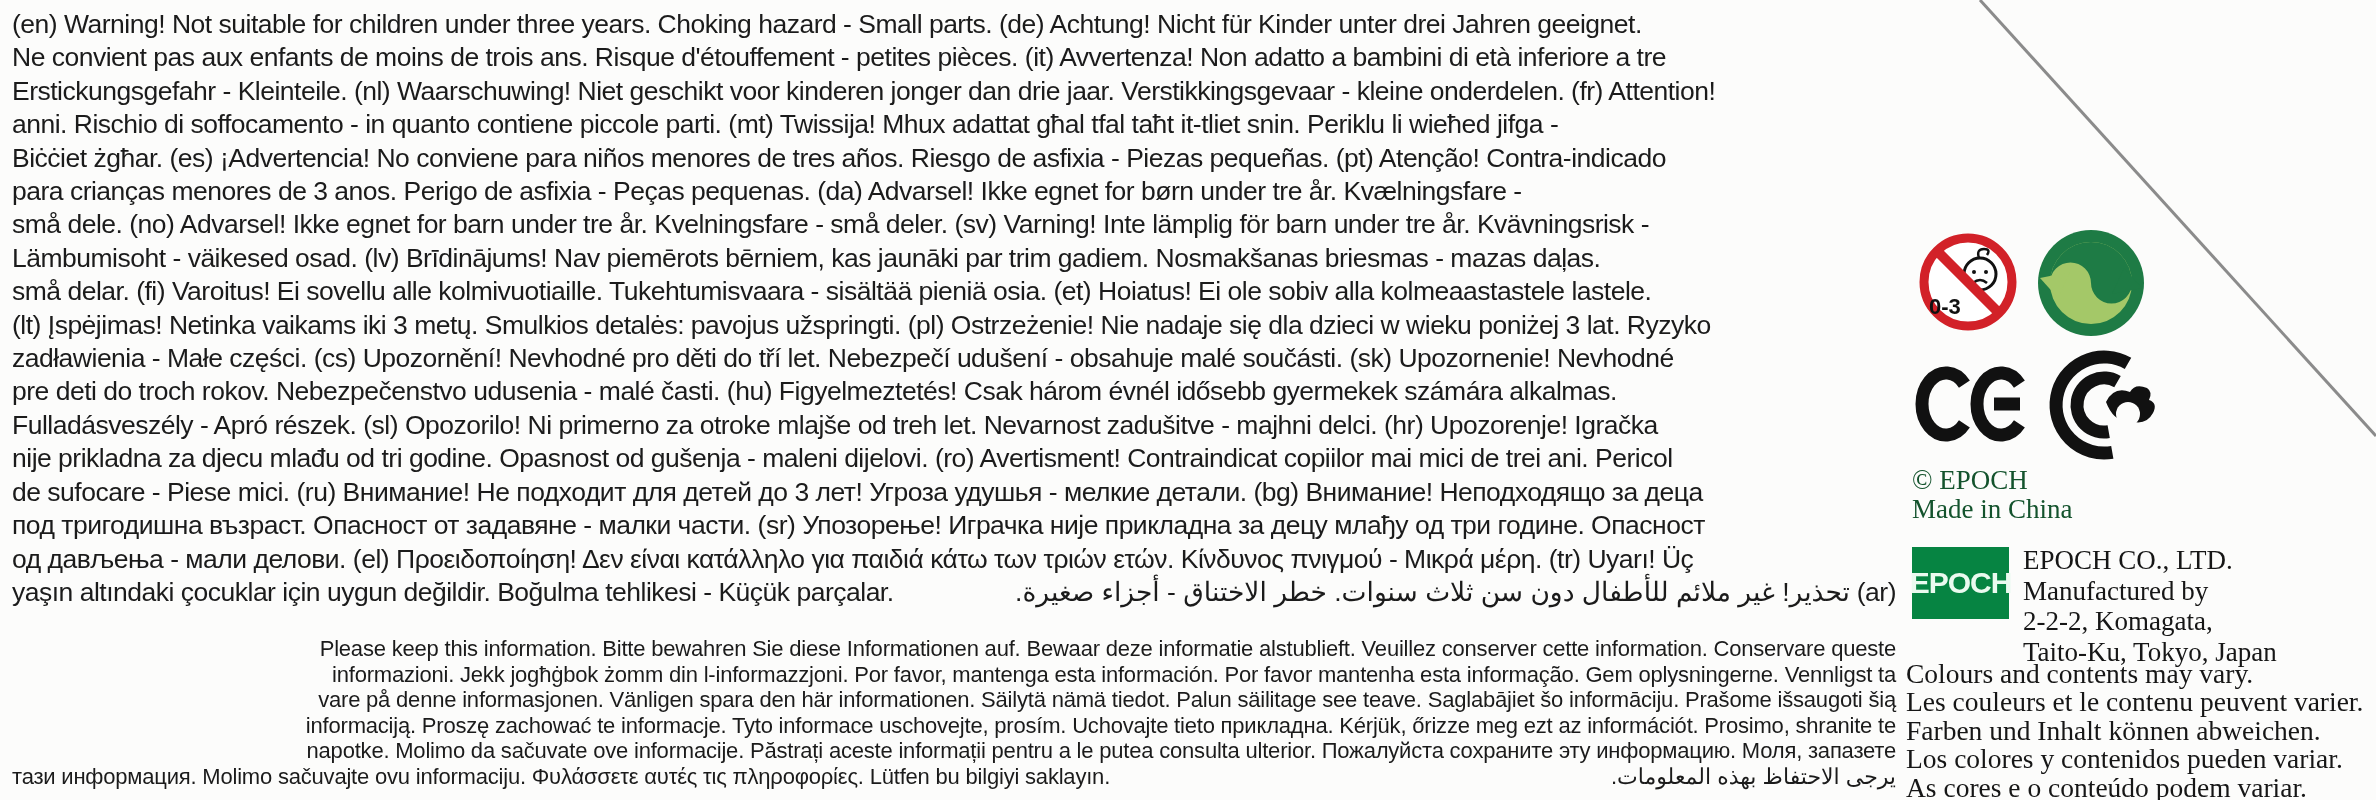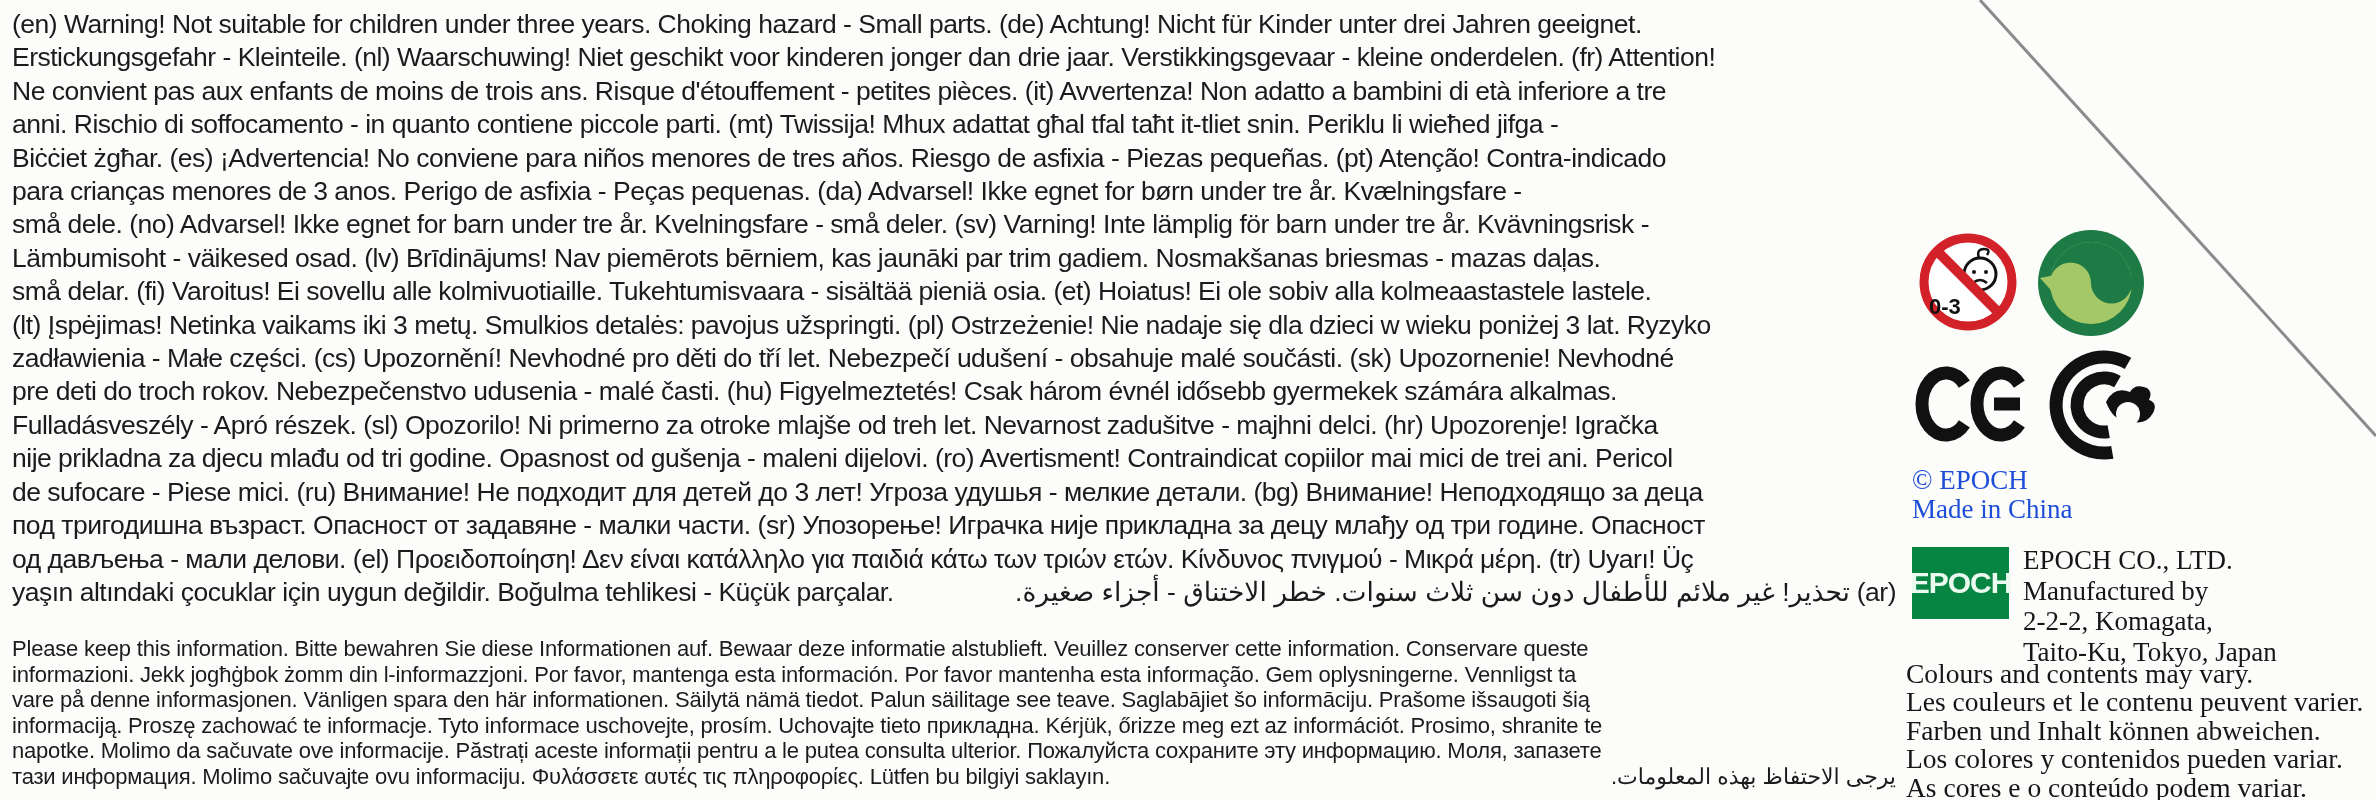--- a/index.html
+++ b/index.html
@@ -18,30 +18,31 @@
     white-space:nowrap;
   }
   .warning-block b,.keep-block b{font-weight:normal;}
   .t-line{white-space:nowrap;}
   .t-line.split{display:flex;justify-content:space-between;}
   
   .keep-block{
     position:absolute;left:12px;top:636px;width:1884px;
     font-size:22px;line-height:25.6px;letter-spacing:-0.2px;
     white-space:nowrap;
+    text-align:right;
   }
   
   .edge-line{position:absolute;left:1900px;top:0;}
   .age-icon{position:absolute;left:1916px;top:230px;}
   .green-dot-icon{position:absolute;left:2036px;top:228px;}
   .ce-icon{position:absolute;left:1912px;top:356px;}
   .cert-icon{position:absolute;left:2044px;top:348px;}
   .copyright-block{
     position:absolute;left:1912px;top:466px;
-    font-family:"Liberation Serif",serif;font-size:27px;line-height:29px;color:#1d4ed8;
+    font-family:"Liberation Serif",serif;font-size:27px;line-height:29px;color:#14532d;
   }
   .epoch-logo{
     position:absolute;left:1912px;top:547px;width:97px;height:72px;
     display:flex;align-items:center;justify-content:center;
     color:#eafaef;font-weight:bold;font-size:30px;letter-spacing:-1px;
     font-family:"Liberation Sans",sans-serif;
   }
   .mfr-block{
     position:absolute;left:2023px;top:545px;
     font-family:"Liberation Serif",serif;font-size:27px;line-height:30.5px;color:#161616;
@@ -53,22 +54,22 @@
   }
   .serif-line{white-space:nowrap;}
 </style>
 </head>
 <body>
 
 <div class="label">
 
   <div class="warning-block">
       <div class="t-line"><span><b>(en)</b> Warning! Not suitable for children under three years. Choking hazard - Small parts. <b>(de)</b> Achtung! Nicht für Kinder unter drei Jahren geeignet.</span></div>
+      <div class="t-line"><span>Ne convient pas aux enfants de moins de trois ans. Risque d'étouffement - petites pièces. <b>(it)</b> Avvertenza! Non adatto a bambini di età inferiore a tre</span></div>
       <div class="t-line"><span>Erstickungsgefahr - Kleinteile. <b>(nl)</b> Waarschuwing! Niet geschikt voor kinderen jonger dan drie jaar. Verstikkingsgevaar - kleine onderdelen. <b>(fr)</b> Attention!</span></div>
-      <div class="t-line"><span>Ne convient pas aux enfants de moins de trois ans. Risque d'étouffement - petites pièces. <b>(it)</b> Avvertenza! Non adatto a bambini di età inferiore a tre</span></div>
       <div class="t-line"><span>anni. Rischio di soffocamento - in quanto contiene piccole parti. <b>(mt)</b> Twissija! Mhux adattat għal tfal taħt it-tliet snin. Periklu li wieħed jifga -</span></div>
       <div class="t-line"><span>Biċċiet żgħar. <b>(es)</b> ¡Advertencia! No conviene para niños menores de tres años. Riesgo de asfixia - Piezas pequeñas. <b>(pt)</b> Atenção! Contra-indicado</span></div>
       <div class="t-line"><span>para crianças menores de 3 anos. Perigo de asfixia - Peças pequenas. <b>(da)</b> Advarsel! Ikke egnet for børn under tre år. Kvælningsfare -</span></div>
       <div class="t-line"><span>små dele. <b>(no)</b> Advarsel! Ikke egnet for barn under tre år. Kvelningsfare - små deler. <b>(sv)</b> Varning! Inte lämplig för barn under tre år. Kvävningsrisk -</span></div>
       <div class="t-line"><span>Lämbumisoht - väikesed osad. <b>(lv)</b> Brīdinājums! Nav piemērots bērniem, kas jaunāki par trim gadiem. Nosmakšanas briesmas - mazas daļas.</span></div>
       <div class="t-line"><span>små delar. <b>(fi)</b> Varoitus! Ei sovellu alle kolmivuotiaille. Tukehtumisvaara - sisältää pieniä osia. <b>(et)</b> Hoiatus! Ei ole sobiv alla kolmeaastastele lastele.</span></div>
       <div class="t-line"><span><b>(lt)</b> Įspėjimas! Netinka vaikams iki 3 metų. Smulkios detalės: pavojus užspringti. <b>(pl)</b> Ostrzeżenie! Nie nadaje się dla dzieci w wieku poniżej 3 lat. Ryzyko</span></div>
       <div class="t-line"><span>zadławienia - Małe części. <b>(cs)</b> Upozornění! Nevhodné pro děti do tří let. Nebezpečí udušení - obsahuje malé součásti. <b>(sk)</b> Upozornenie! Nevhodné</span></div>
       <div class="t-line"><span>pre deti do troch rokov. Nebezpečenstvo udusenia - malé časti. <b>(hu)</b> Figyelmeztetés! Csak három évnél idősebb gyermekek számára alkalmas.</span></div>
       <div class="t-line"><span>Fulladásveszély - Apró részek. <b>(sl)</b> Opozorilo! Ni primerno za otroke mlajše od treh let. Nevarnost zadušitve - majhni delci. <b>(hr)</b> Upozorenje! Igračka</span></div>

